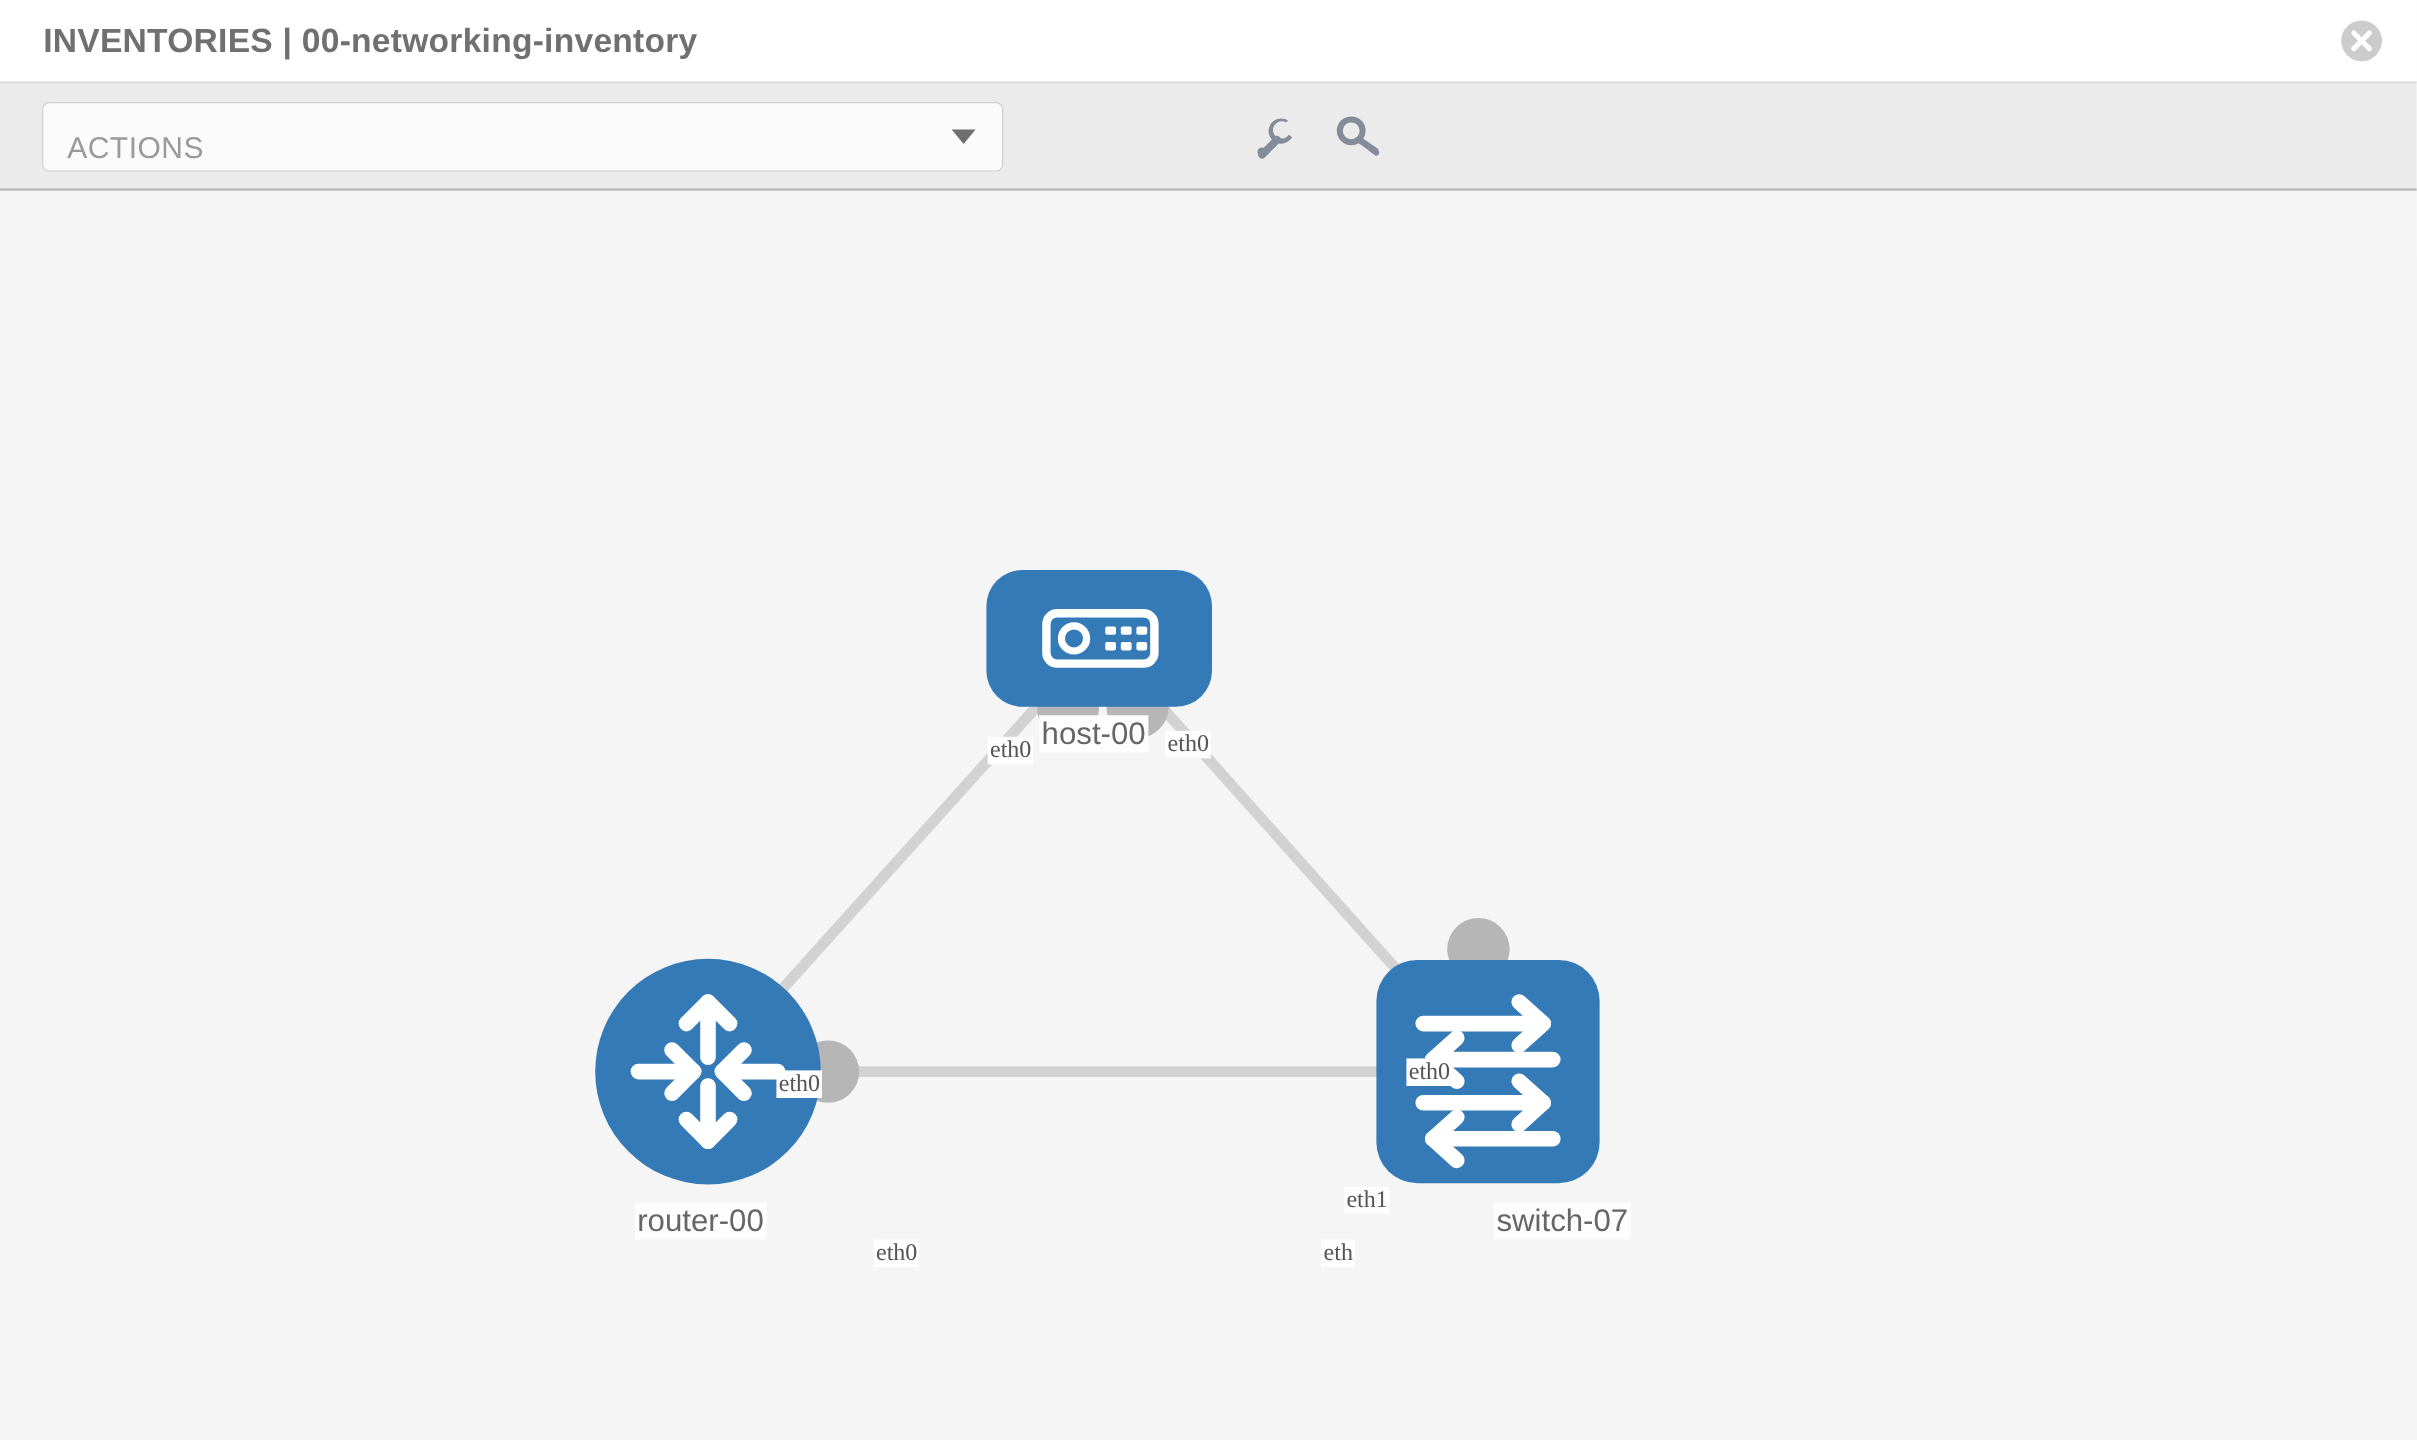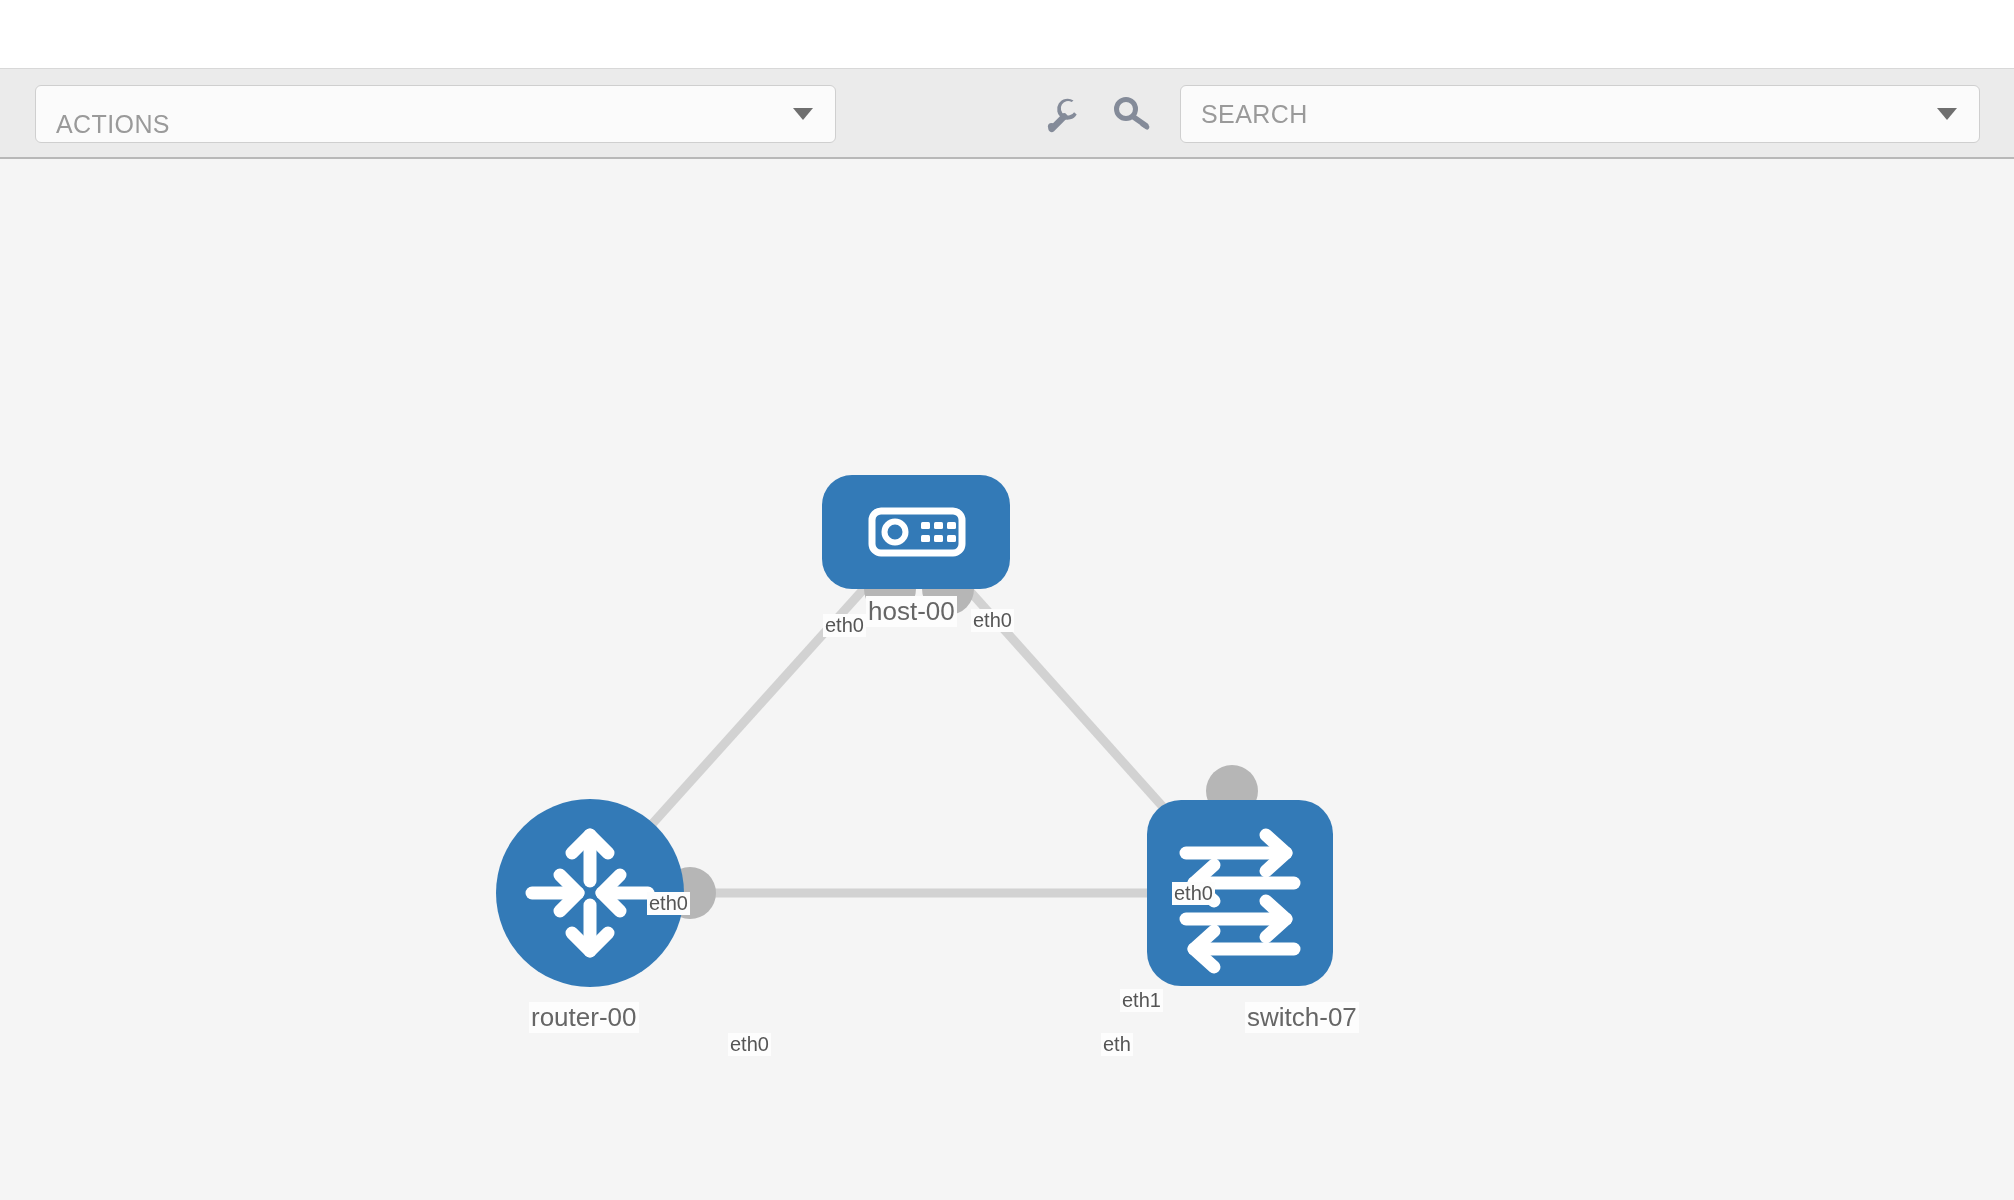--- a/index.html
+++ b/index.html
@@ -77,27 +77,37 @@
     background: #fdfdfd;
     white-space: nowrap;
     padding: 0 2px;
   }
   .iface-label {
     position: absolute;
     font-size: 20px; color: #555555;
     background: #fdfdfd;
     white-space: nowrap;
     padding: 0 2px;
+    font-family: Liberation Serif, serif;
   }
 </style>
 </head>
 <body>
 
 <div class="app">
 
+  <div class="header">
+    <div class="header-title">INVENTORIES | 00-networking-inventory</div>
+    <div class="close-btn">
+      <svg width="36" height="36" viewBox="0 0 36 36">
+        <circle cx="18" cy="18" r="17" fill="#cccccc"></circle>
+        <path d="M11.5 11.5 L24.5 24.5 M24.5 11.5 L11.5 24.5" stroke="#ffffff" stroke-width="4.2" stroke-linecap="round"></path>
+      </svg>
+    </div>
+  </div>
 
   <div class="toolbar">
 
     <div class="actions-select">
       <span class="label">ACTIONS</span>
       <span class="caret"></span>
     </div>
 
     <div class="tool-icon tool-wrench">
       <svg width="46" height="46" viewBox="0 0 46 46">
@@ -108,24 +118,20 @@
     </div>
 
     <div class="tool-icon tool-key">
       <svg width="46" height="46" viewBox="0 0 46 46">
         <circle cx="16" cy="18" r="9.5" fill="none" stroke="#848b99" stroke-width="5"></circle>
         <rect x="21" y="21.5" width="21" height="5.4" rx="2.4" transform="rotate(35 21 24)" fill="#848b99"></rect>
         <rect x="32" y="30" width="10" height="4.6" rx="2" transform="rotate(35 32 30)" fill="#848b99"></rect>
       </svg>
     </div>
 
-    <div class="search-select">
-      <span class="label">SEARCH</span>
-      <span class="caret"></span>
-    </div>
   </div>
 
   <div class="canvas">
 
     <svg class="topology" viewBox="0 0 2014 1041">
 
       <g>
         <line x1="916" y1="372" x2="590" y2="734" stroke="#d2d2d2" stroke-width="9"></line>
         <line x1="916" y1="372" x2="1240" y2="734" stroke="#d2d2d2" stroke-width="9"></line>
         <line x1="590" y1="734" x2="1240" y2="734" stroke="#d2d2d2" stroke-width="9"></line>

